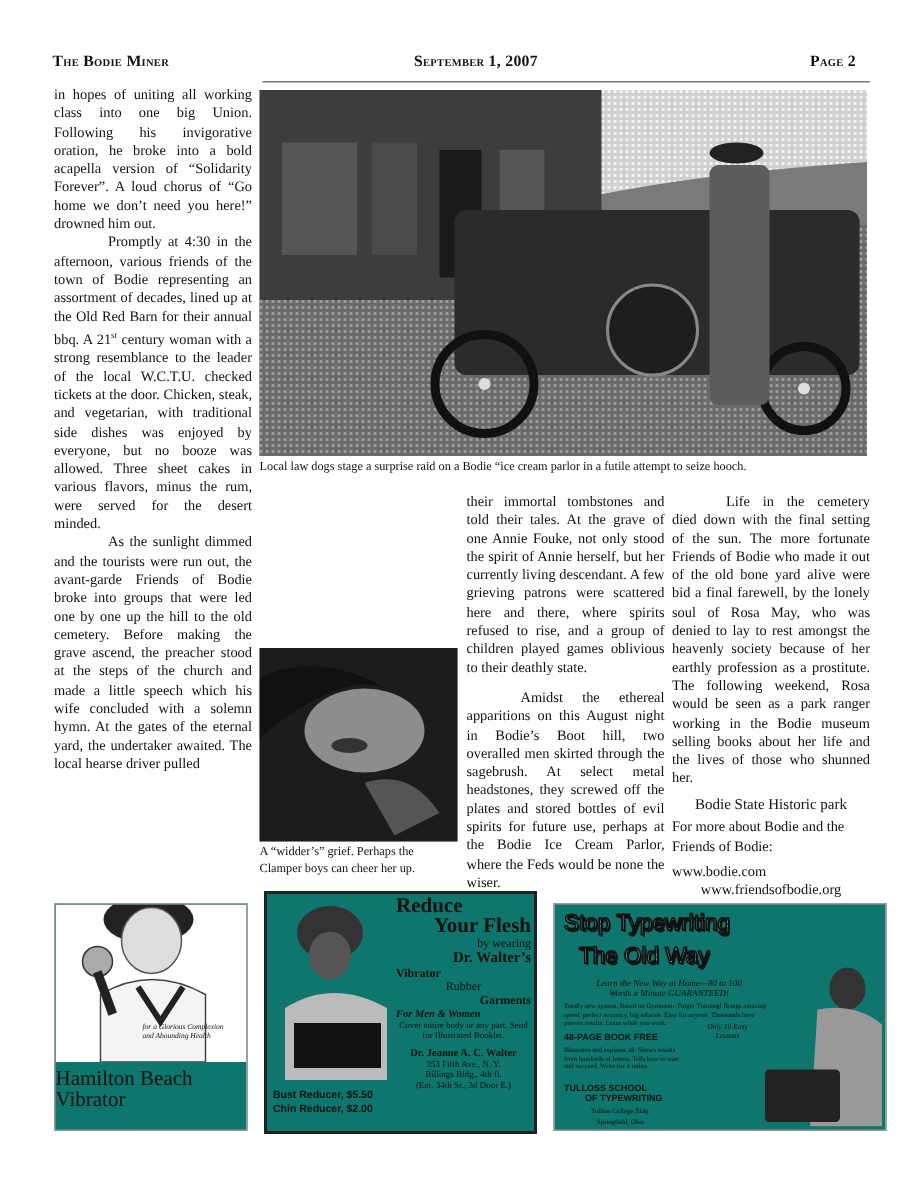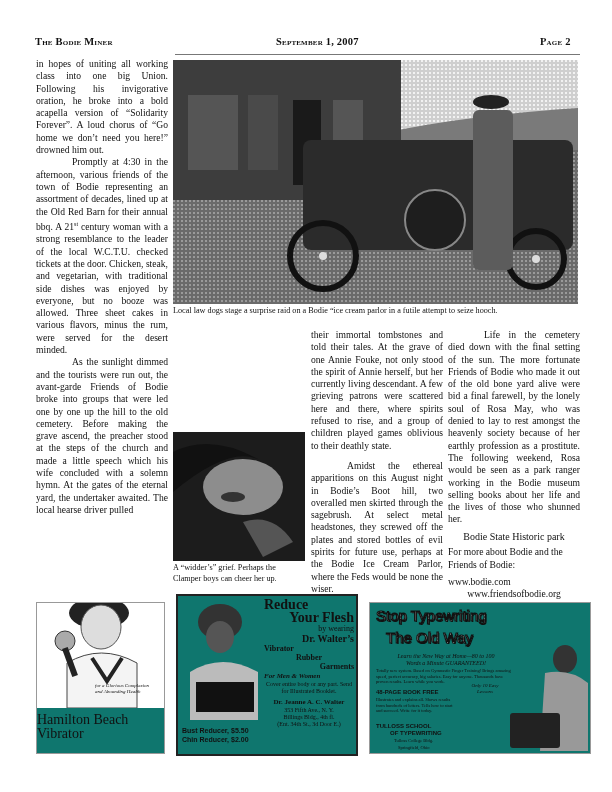--- a/index.html
+++ b/index.html
@@ -120,21 +120,21 @@
   <div class="abs" style="left:4px; top:130px; width:80px; font-family:'Liberation Sans', sans-serif; font-size:7px; font-weight:bold; line-height:9px;">
     <div>Bust Reducer, $5.50</div>
     <div>Chin Reducer, $2.00</div>
   </div>
   <div class="abs" style="left:86px; top:2px; width:90px; font-family:'Liberation Serif', serif; text-align:right; line-height:13px;">
     <div style="font-size:14px; font-weight:bold; text-align:left;">Reduce</div>
     <div style="font-size:14px; font-weight:bold;">Your Flesh</div>
     <div style="font-size:8px; line-height:9px;">by wearing</div>
     <div style="font-size:10px; font-weight:bold; line-height:11px;">Dr. Walter’s</div>
     <div style="font-size:8px; font-weight:bold; text-align:left; line-height:9px;">Vibrator</div>
-    <div style="font-size:8px; font-weight:bold; text-align:center; line-height:9px;">Rubber</div>
+    <div style="font-size:8px; font-weight:normal; text-align:center; line-height:9px;">Rubber</div>
     <div style="font-size:8px; font-weight:bold; line-height:9px;">Garments</div>
     <div style="font-size:7px; font-style:italic; font-weight:bold; text-align:left; line-height:10px;">For Men &amp; Women</div>
     <div style="font-size:6px; line-height:7px; text-align:center;">Cover entire body or any part.  Send for Illustrated Booklet.</div>
     <div style="font-size:7px; font-weight:bold; text-align:center; line-height:10px; margin-top:2px;">Dr. Jeanne A. C. Walter</div>
     <div style="font-size:6px; line-height:7px; text-align:center;">353 Fifth Ave., N. Y.</div>
     <div style="font-size:6px; line-height:7px; text-align:center;">Billings Bldg., 4th fl.</div>
     <div style="font-size:6px; line-height:7px; text-align:center;">(Ent. 34th St., 3d Door E.)</div>
   </div>
 </div>
 

